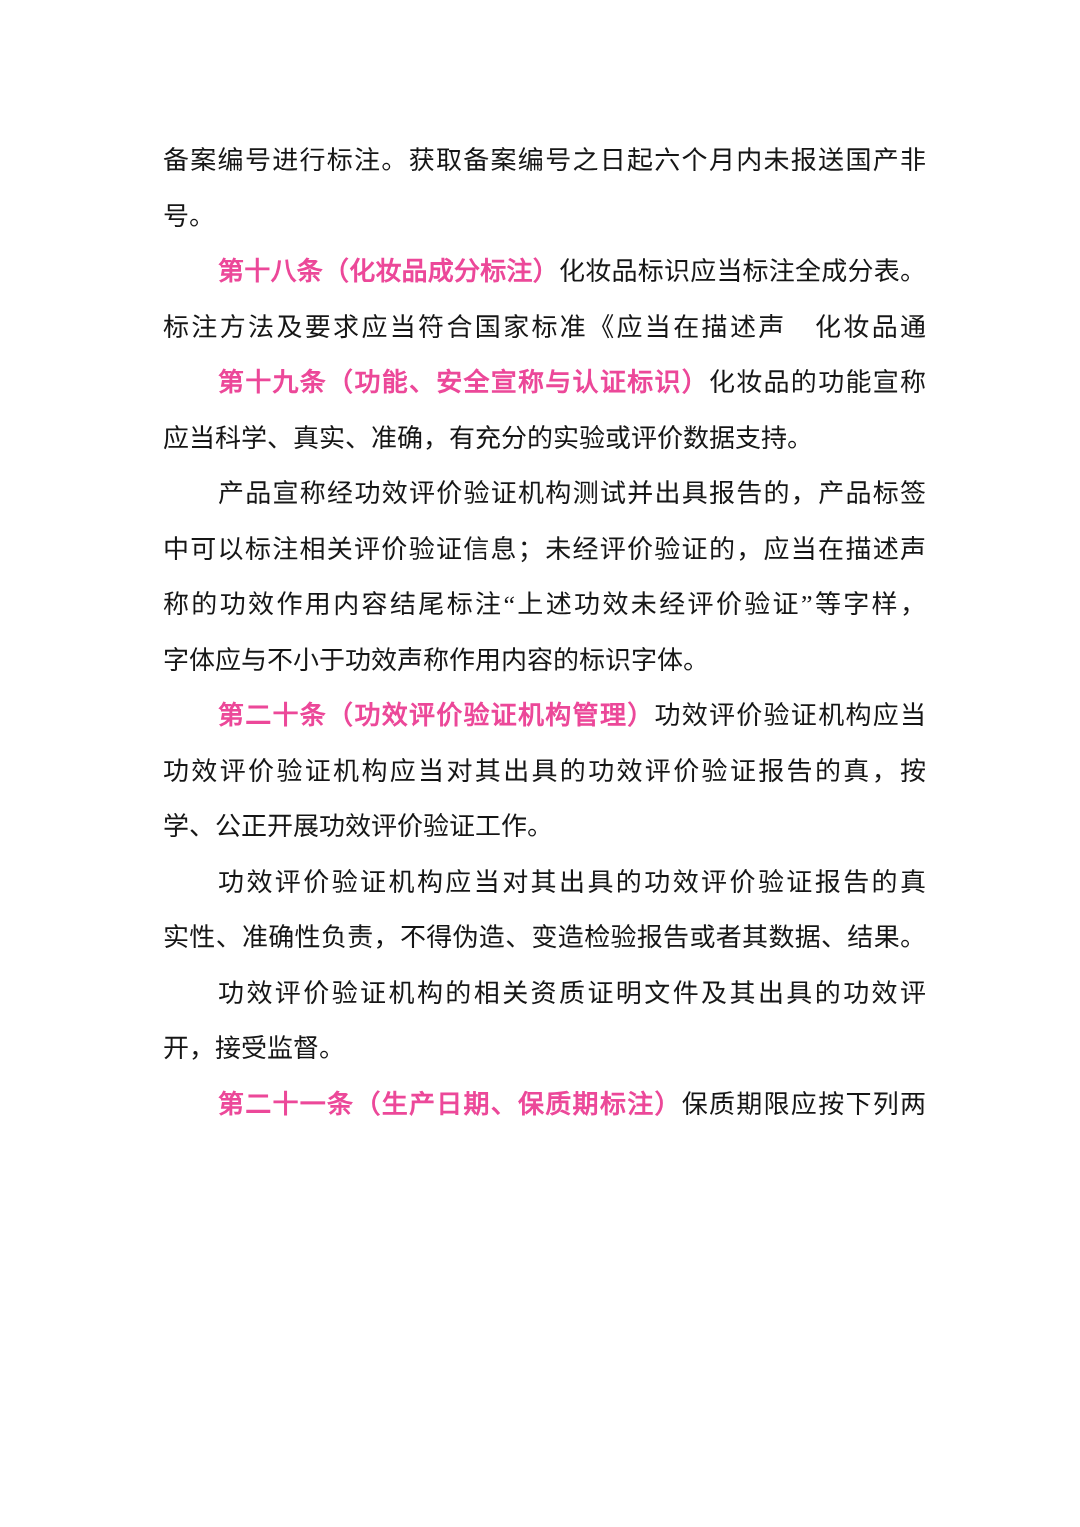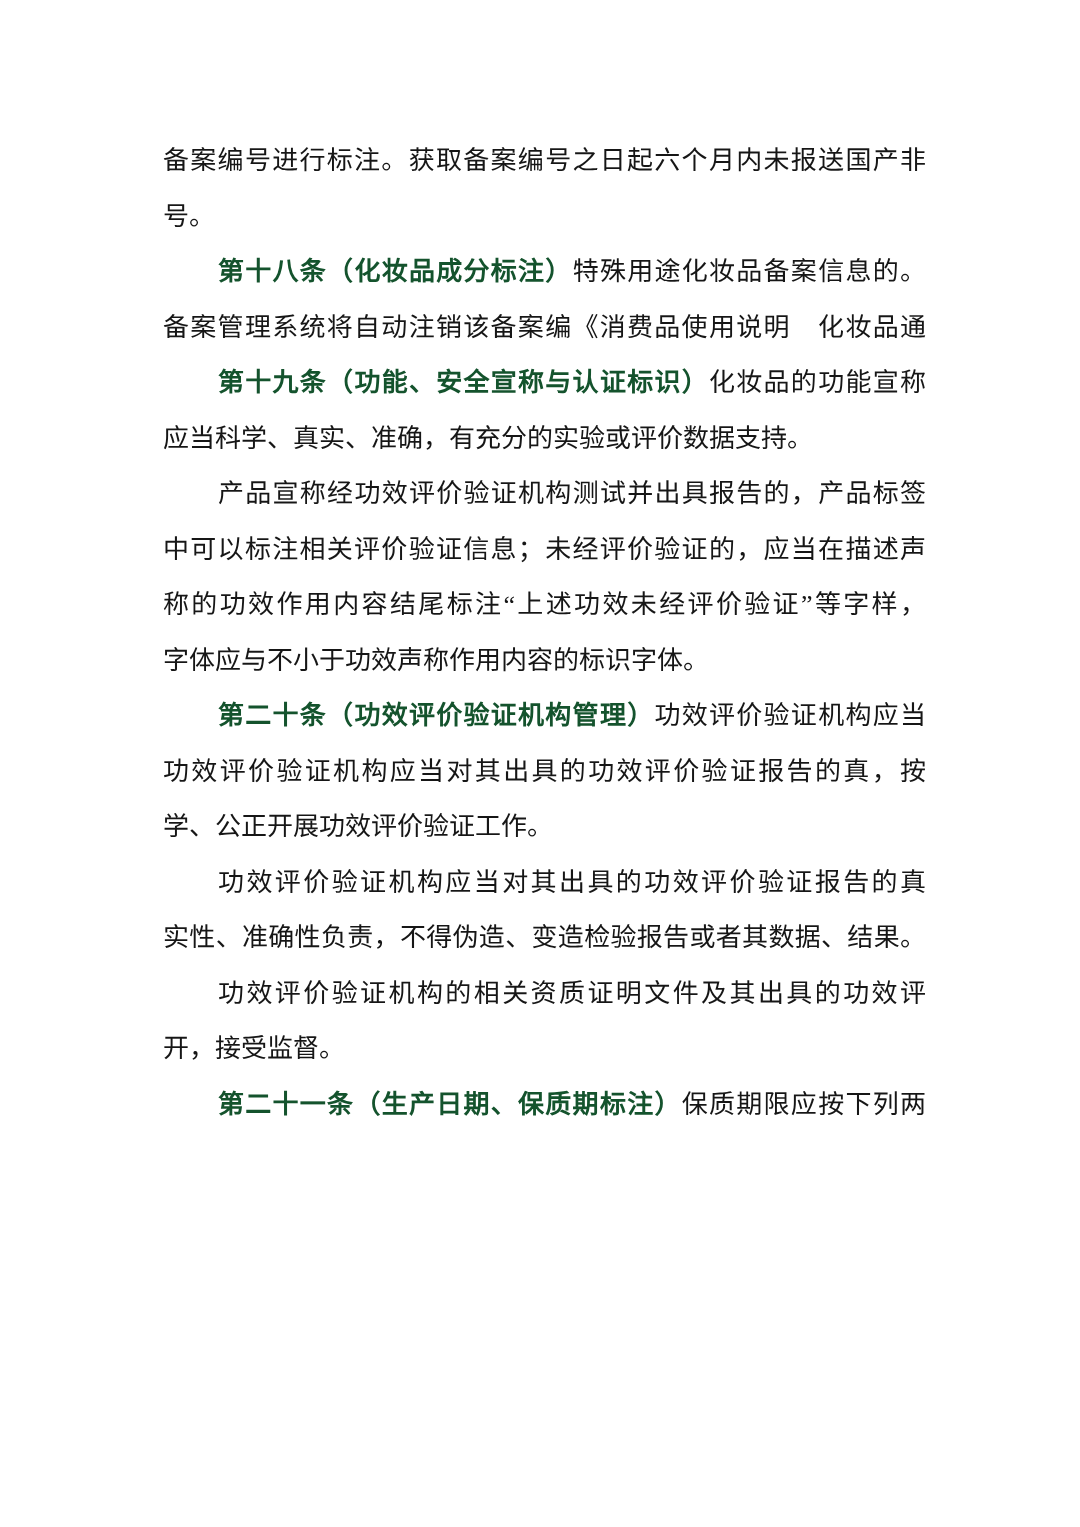--- a/index.html
+++ b/index.html
@@ -32,32 +32,32 @@
   .line.j {
     text-align: justify;
     text-align-last: justify;
   }
   .line.ind {
     padding-left: 55px;
   }
   .line .b {
     font-weight: 700;
     font-family: "Liberation Sans", "DejaVu Sans", sans-serif;
-    color: #14532d;
+    color: #ec4899;
   }
 </style>
 </head>
 <body>
 
 <div class="page">
   <div class="textblock" id="doc">
       <div class="line j"><span>备案编号进行标注。获取备案编号之日起六个月内未报送国产非</span></div>
       <div class="line"><span>号。</span></div>
-      <div class="line j ind"><span class="b">第十八条（化妆品成分标注）</span><span>特殊用途化妆品备案信息的。</span></div>
-      <div class="line j"><span>备案管理系统将自动注销该备案编《消费品使用说明　化妆品通</span></div>
+      <div class="line j ind"><span class="b">第十八条（化妆品成分标注）</span><span>化妆品标识应当标注全成分表。</span></div>
+      <div class="line j"><span>标注方法及要求应当符合国家标准《应当在描述声　化妆品通</span></div>
       <div class="line j ind"><span class="b">第十九条（功能、安全宣称与认证标识）</span><span>化妆品的功能宣称</span></div>
       <div class="line"><span>应当科学、真实、准确，有充分的实验或评价数据支持。</span></div>
       <div class="line j ind"><span>产品宣称经功效评价验证机构测试并出具报告的，产品标签</span></div>
       <div class="line j"><span>中可以标注相关评价验证信息；未经评价验证的，应当在描述声</span></div>
       <div class="line j"><span>称的功效作用内容结尾标注“上述功效未经评价验证”等字样，</span></div>
       <div class="line"><span>字体应与不小于功效声称作用内容的标识字体。</span></div>
       <div class="line j ind"><span class="b">第二十条（功效评价验证机构管理）</span><span>功效评价验证机构应当</span></div>
       <div class="line j"><span>功效评价验证机构应当对其出具的功效评价验证报告的真，按</span></div>
       <div class="line"><span>学、公正开展功效评价验证工作。</span></div>
       <div class="line j ind"><span>功效评价验证机构应当对其出具的功效评价验证报告的真</span></div>

